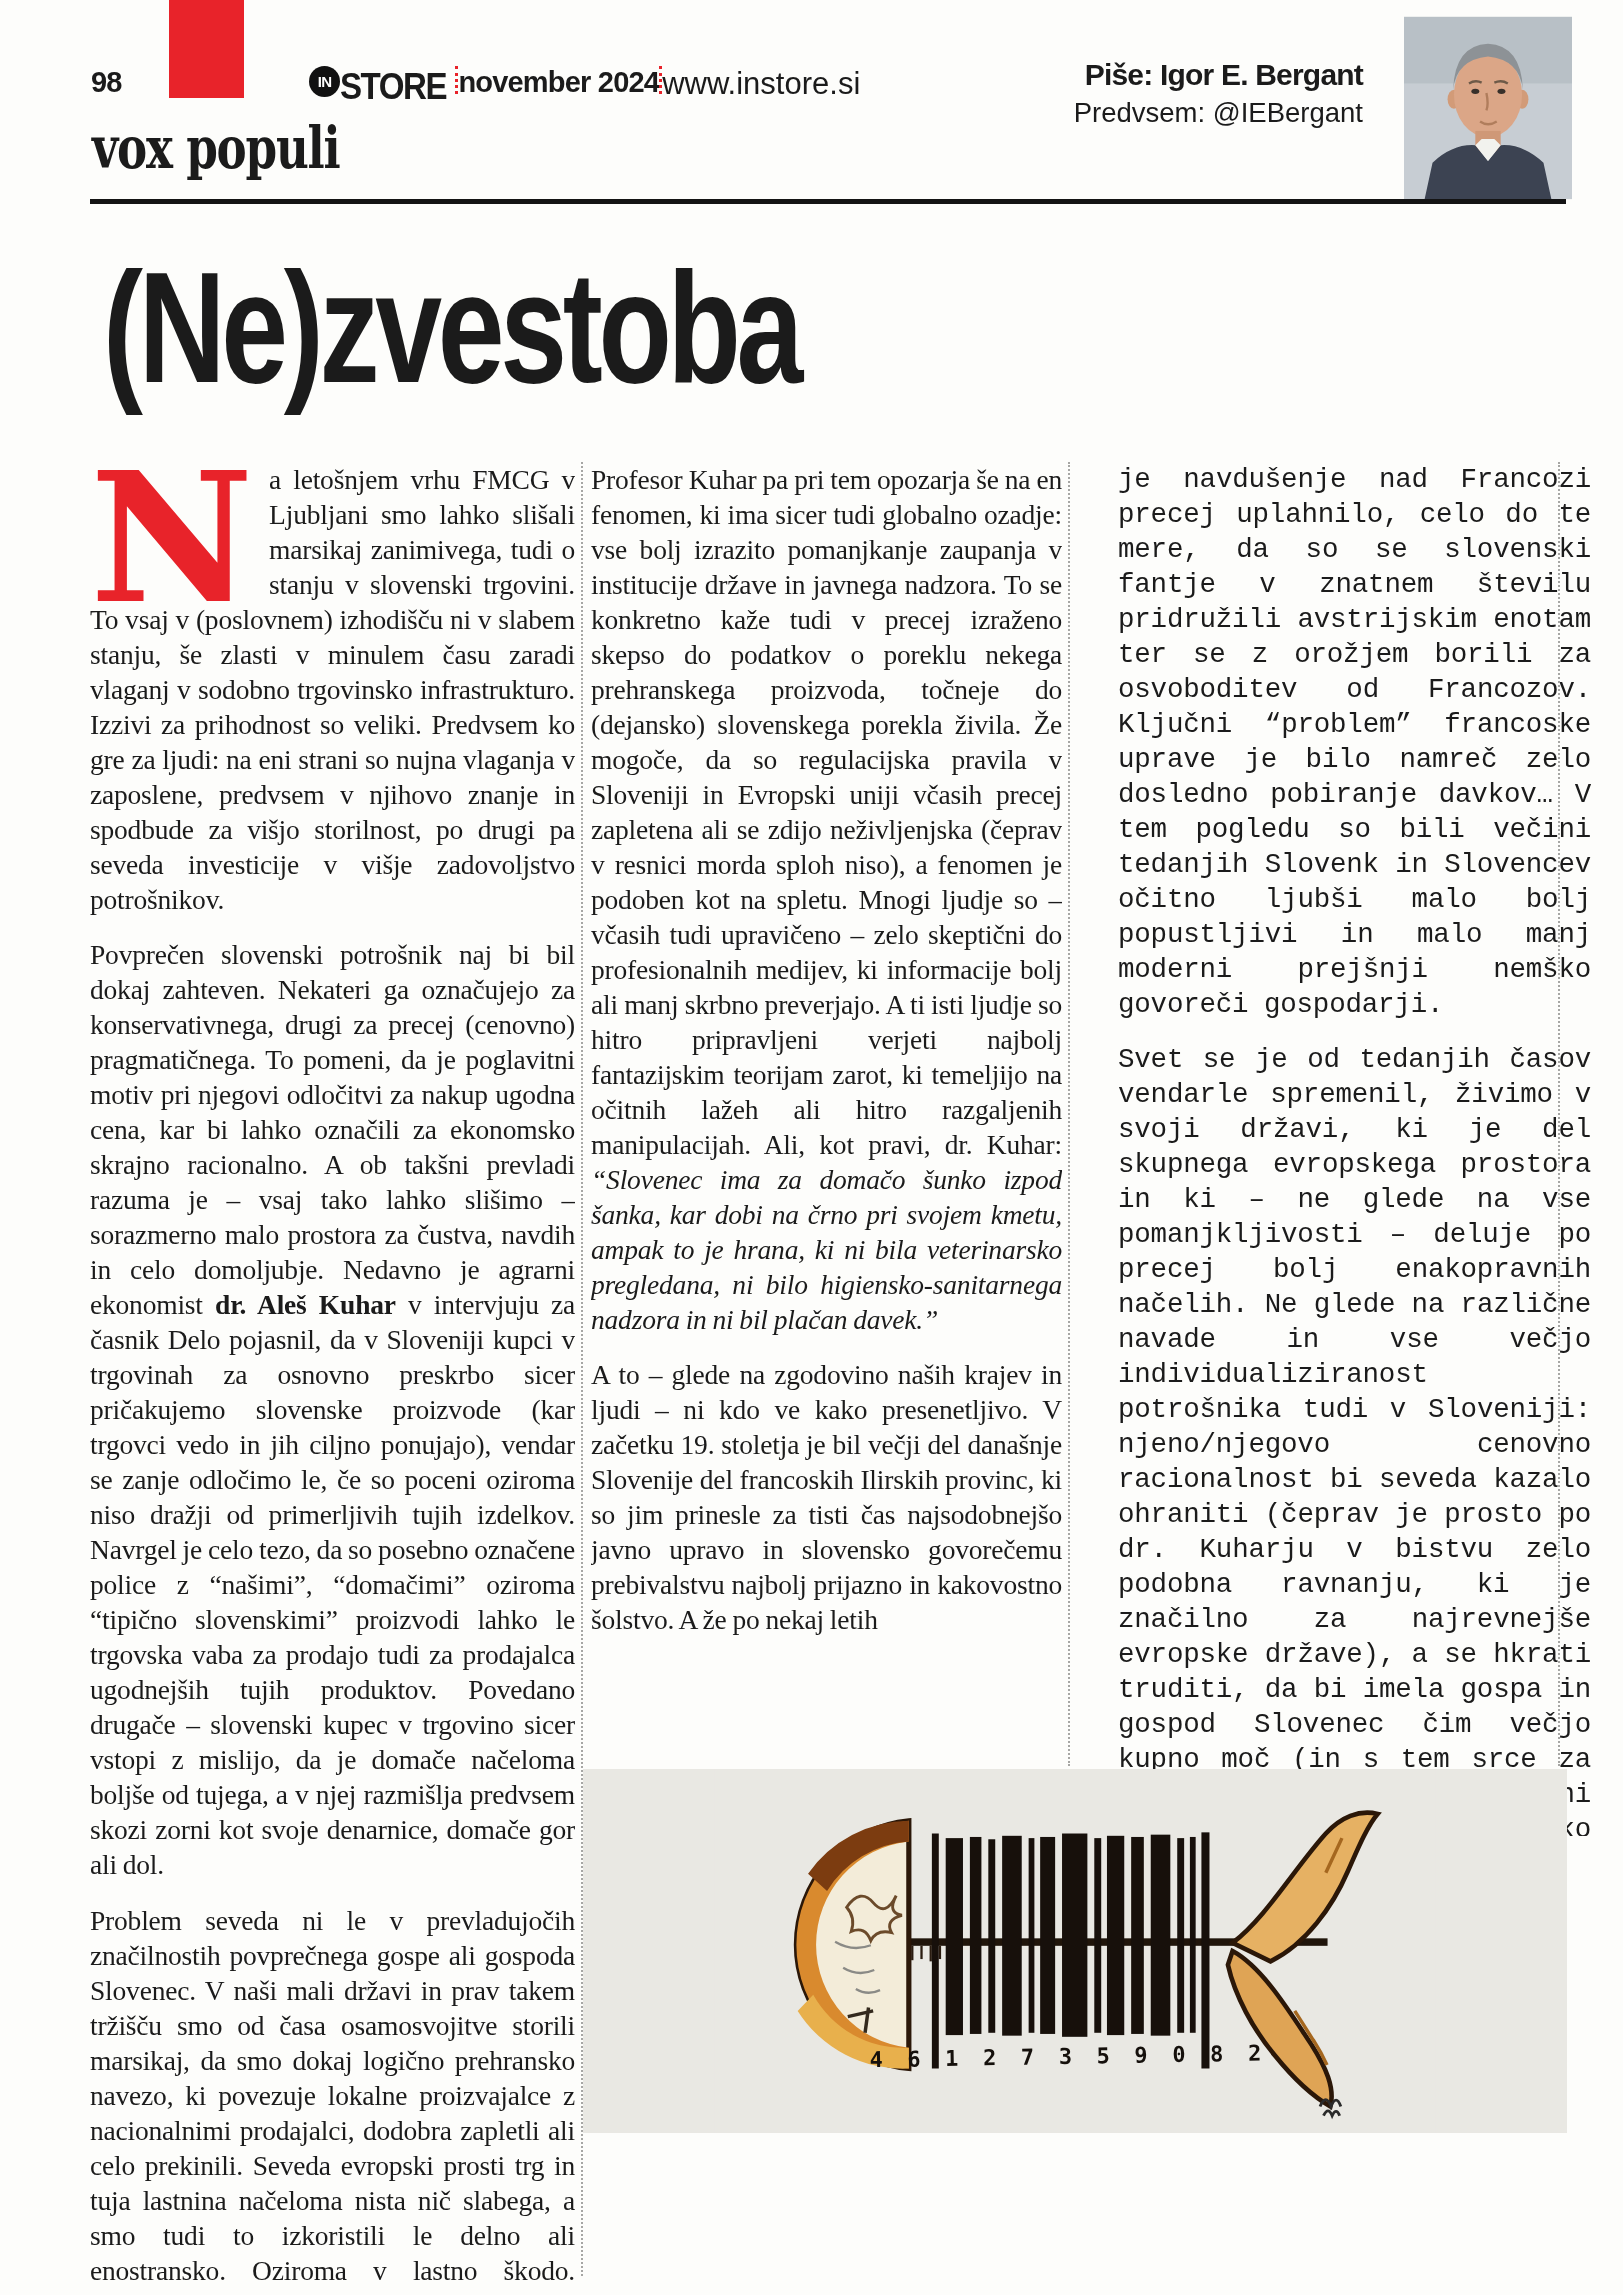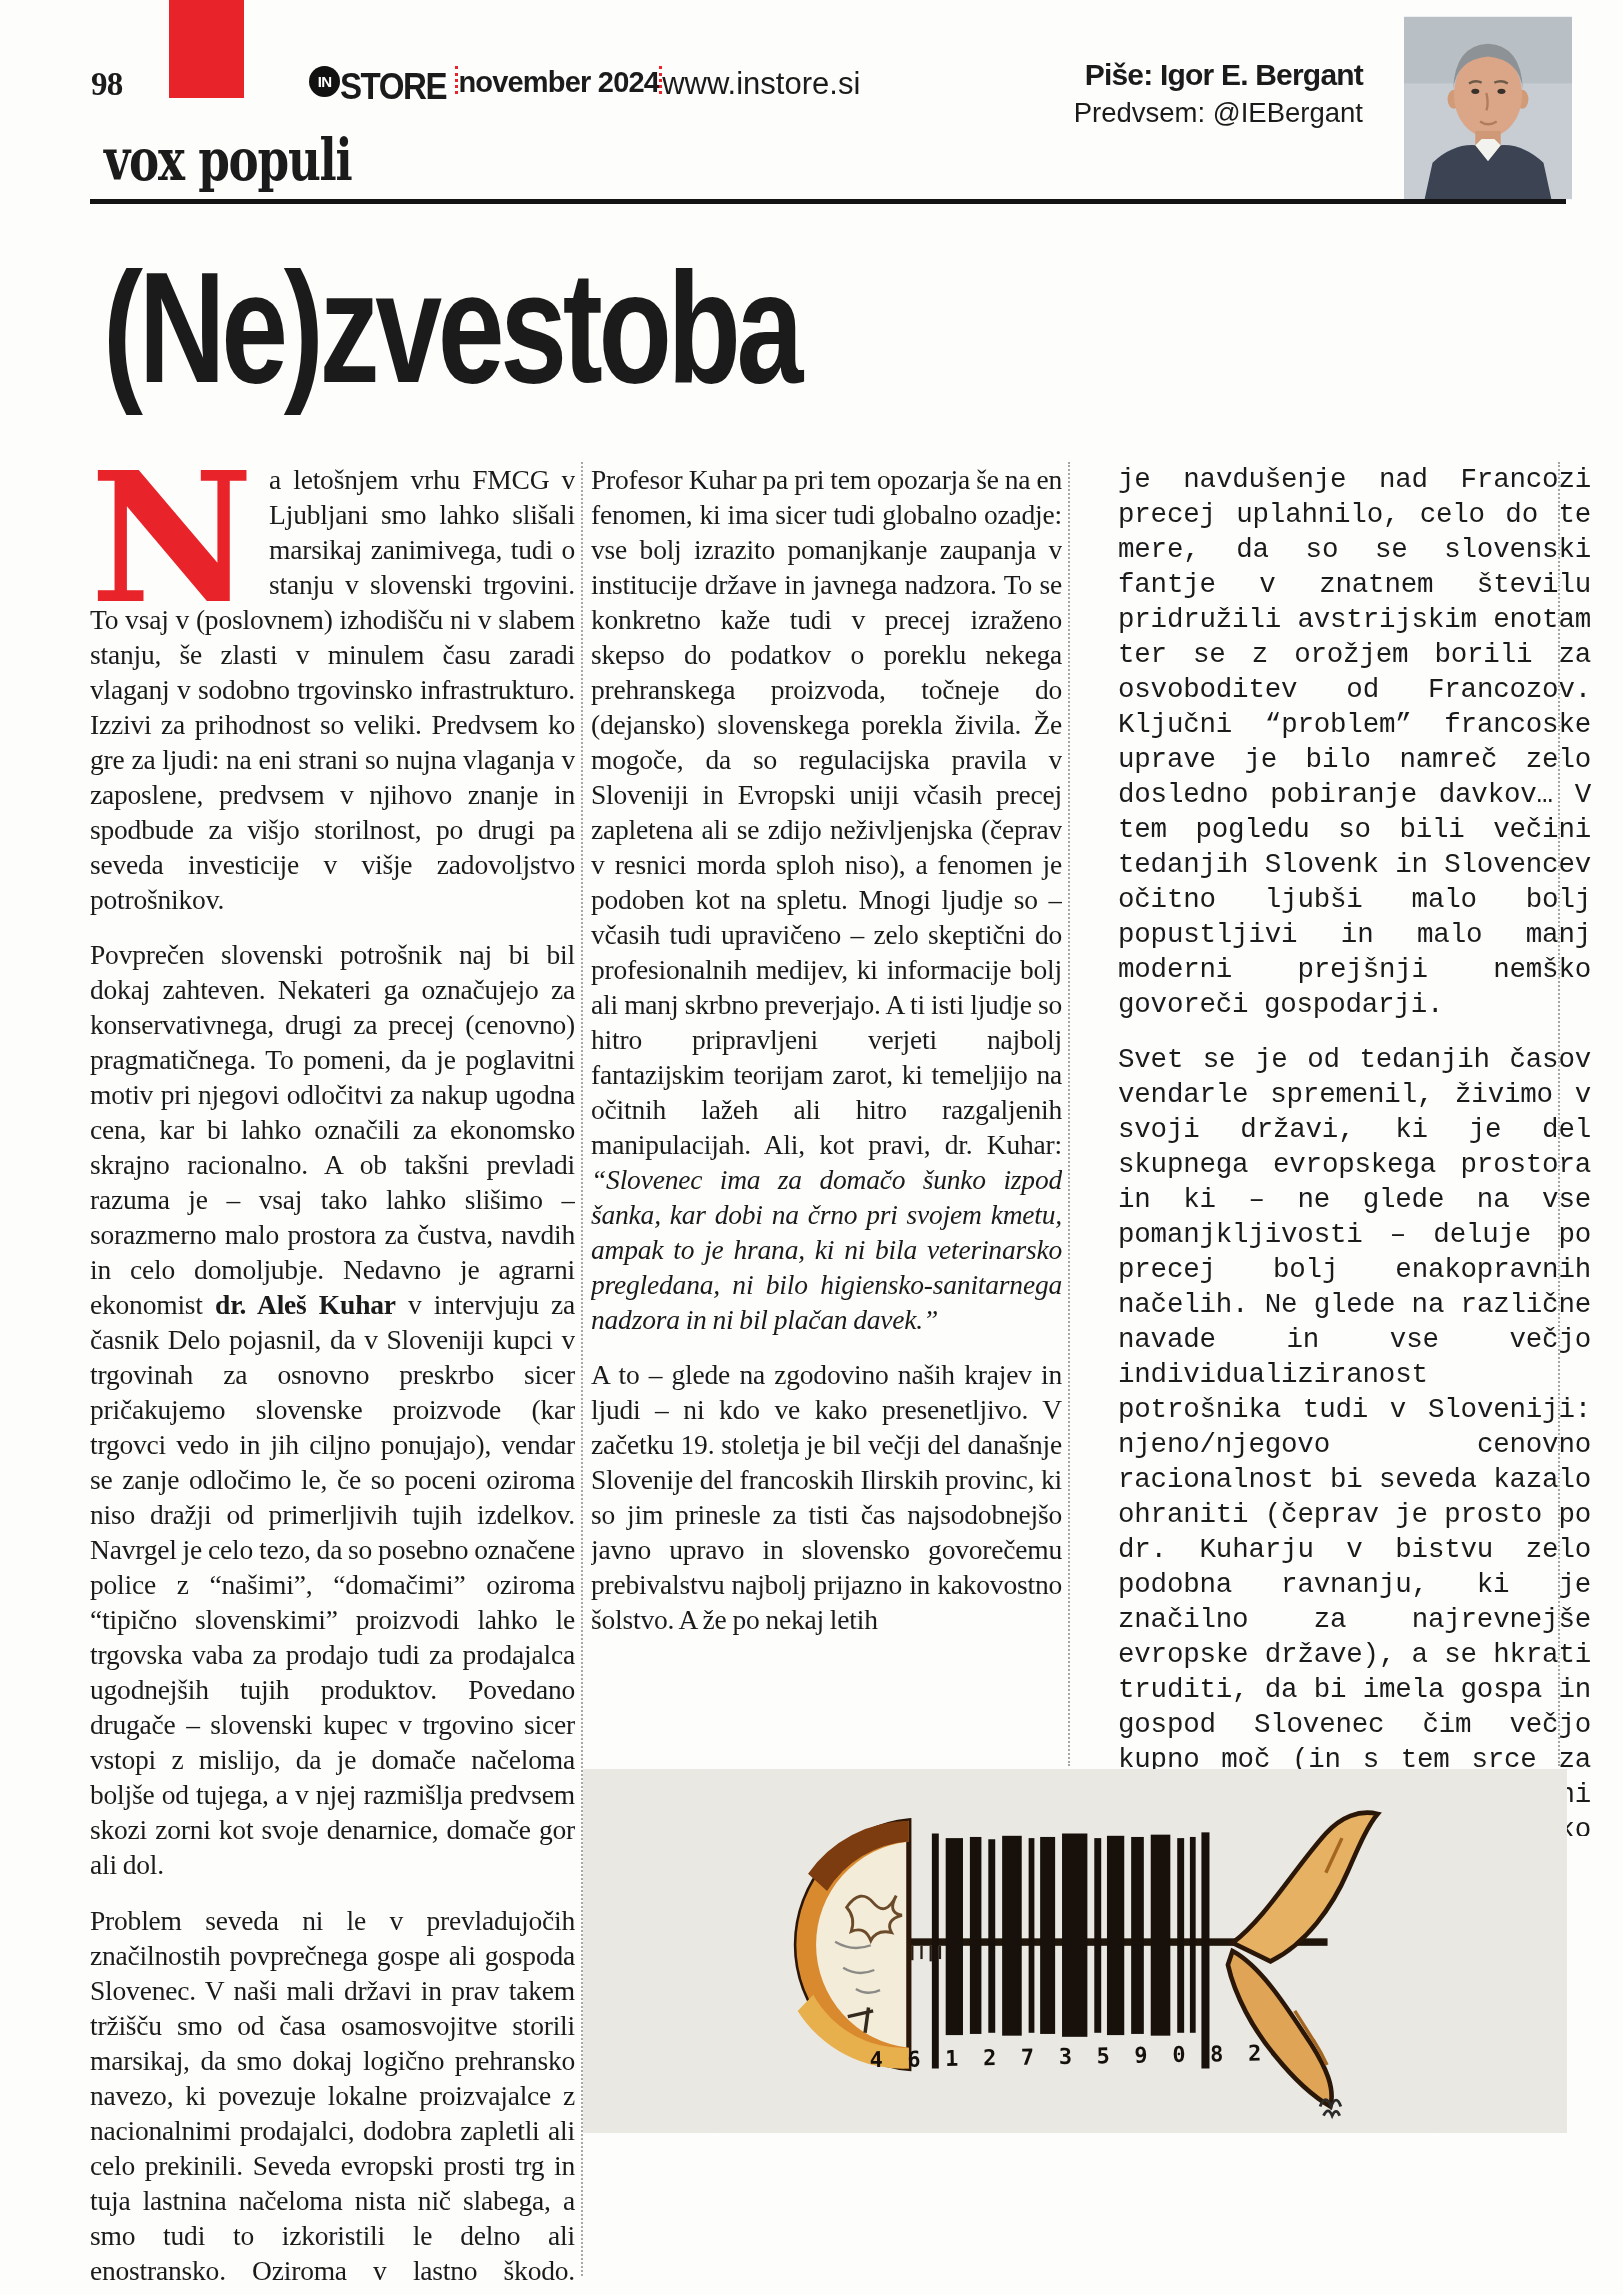--- a/index.html
+++ b/index.html
@@ -2,34 +2,34 @@
 <html style="--red: #e8232a;font-size:12.6px"><head>
 <meta charset="utf-8">
 <style>
   html,body{margin:0;padding:0;}
   body{
     width:1623px;height:2295px;position:relative;background:#fdfdfb;
     font-family:"Liberation Serif",serif;color:#1b1b1b;overflow:hidden;
   }
   .abs{position:absolute;}
   
-  .page-number{left:91px;top:66px;font-family:Liberation Serif, serif;
-    font-weight:bold;font-size:33px;letter-spacing:-0.8px;}
+  .page-number{left:91px;top:66px;font-family:Liberation Sans, sans-serif;
+    font-weight:bold;font-size:29px;letter-spacing:-0.8px;}
   .red-block{left:169px;top:0;width:75px;height:98px;background:var(--red,#e8232a);}
   .logo-row{left:309px;top:66px;display:flex;align-items:flex-start;
     font-family:"Liberation Sans",sans-serif;}
   .in-dot{width:31px;height:31px;border-radius:50%;background:#111;color:#fff;
     display:flex;align-items:center;justify-content:center;font-size:15px;font-weight:bold;letter-spacing:-0.8px;}
   .store-word{font-size:36px;font-weight:bold;letter-spacing:-1.6px;transform:scaleX(.92);transform-origin:left center;}
   .vsep{width:0;height:28px;border-left:3.1px dotted var(--red,#e8232a);}
   .issue-word{font-size:29px;font-weight:bold;letter-spacing:-0.8px;}
   .site-word{font-size:31px;}
   
   .section-title{left:88px;top:110px;font-family:"DejaVu Serif",serif;font-weight:bold;
-    font-size:58px;letter-spacing:-1.6px;margin:16px;}
+    font-size:58px;letter-spacing:-1.6px;margin:4px;}
   .section-title>span{display:inline-block;transform:scaleX(.78);transform-origin:left center;}
   .byline{right:260px;top:58px;text-align:right;font-family:"Liberation Sans",sans-serif;}
   .byline-author{font-weight:bold;font-size:30px;letter-spacing:-0.8px;}
   .byline-twitter{font-size:27.5px;margin-top:4.7px;}
   .photo{left:1404px;top:15.7px;width:168px;height:184px;}
   .rule{left:90px;top:199px;width:1476px;height:4.7px;background:#141414;}
   
   .headline{left:85px;top:225px;margin:18px;font-family:"Liberation Sans",sans-serif;
     font-weight:900;font-size:154px;line-height:166px;letter-spacing:-5.5px;white-space:nowrap;}
   .headline>span{display:inline-block;transform:scale(.78,1.02);transform-origin:left top;}

